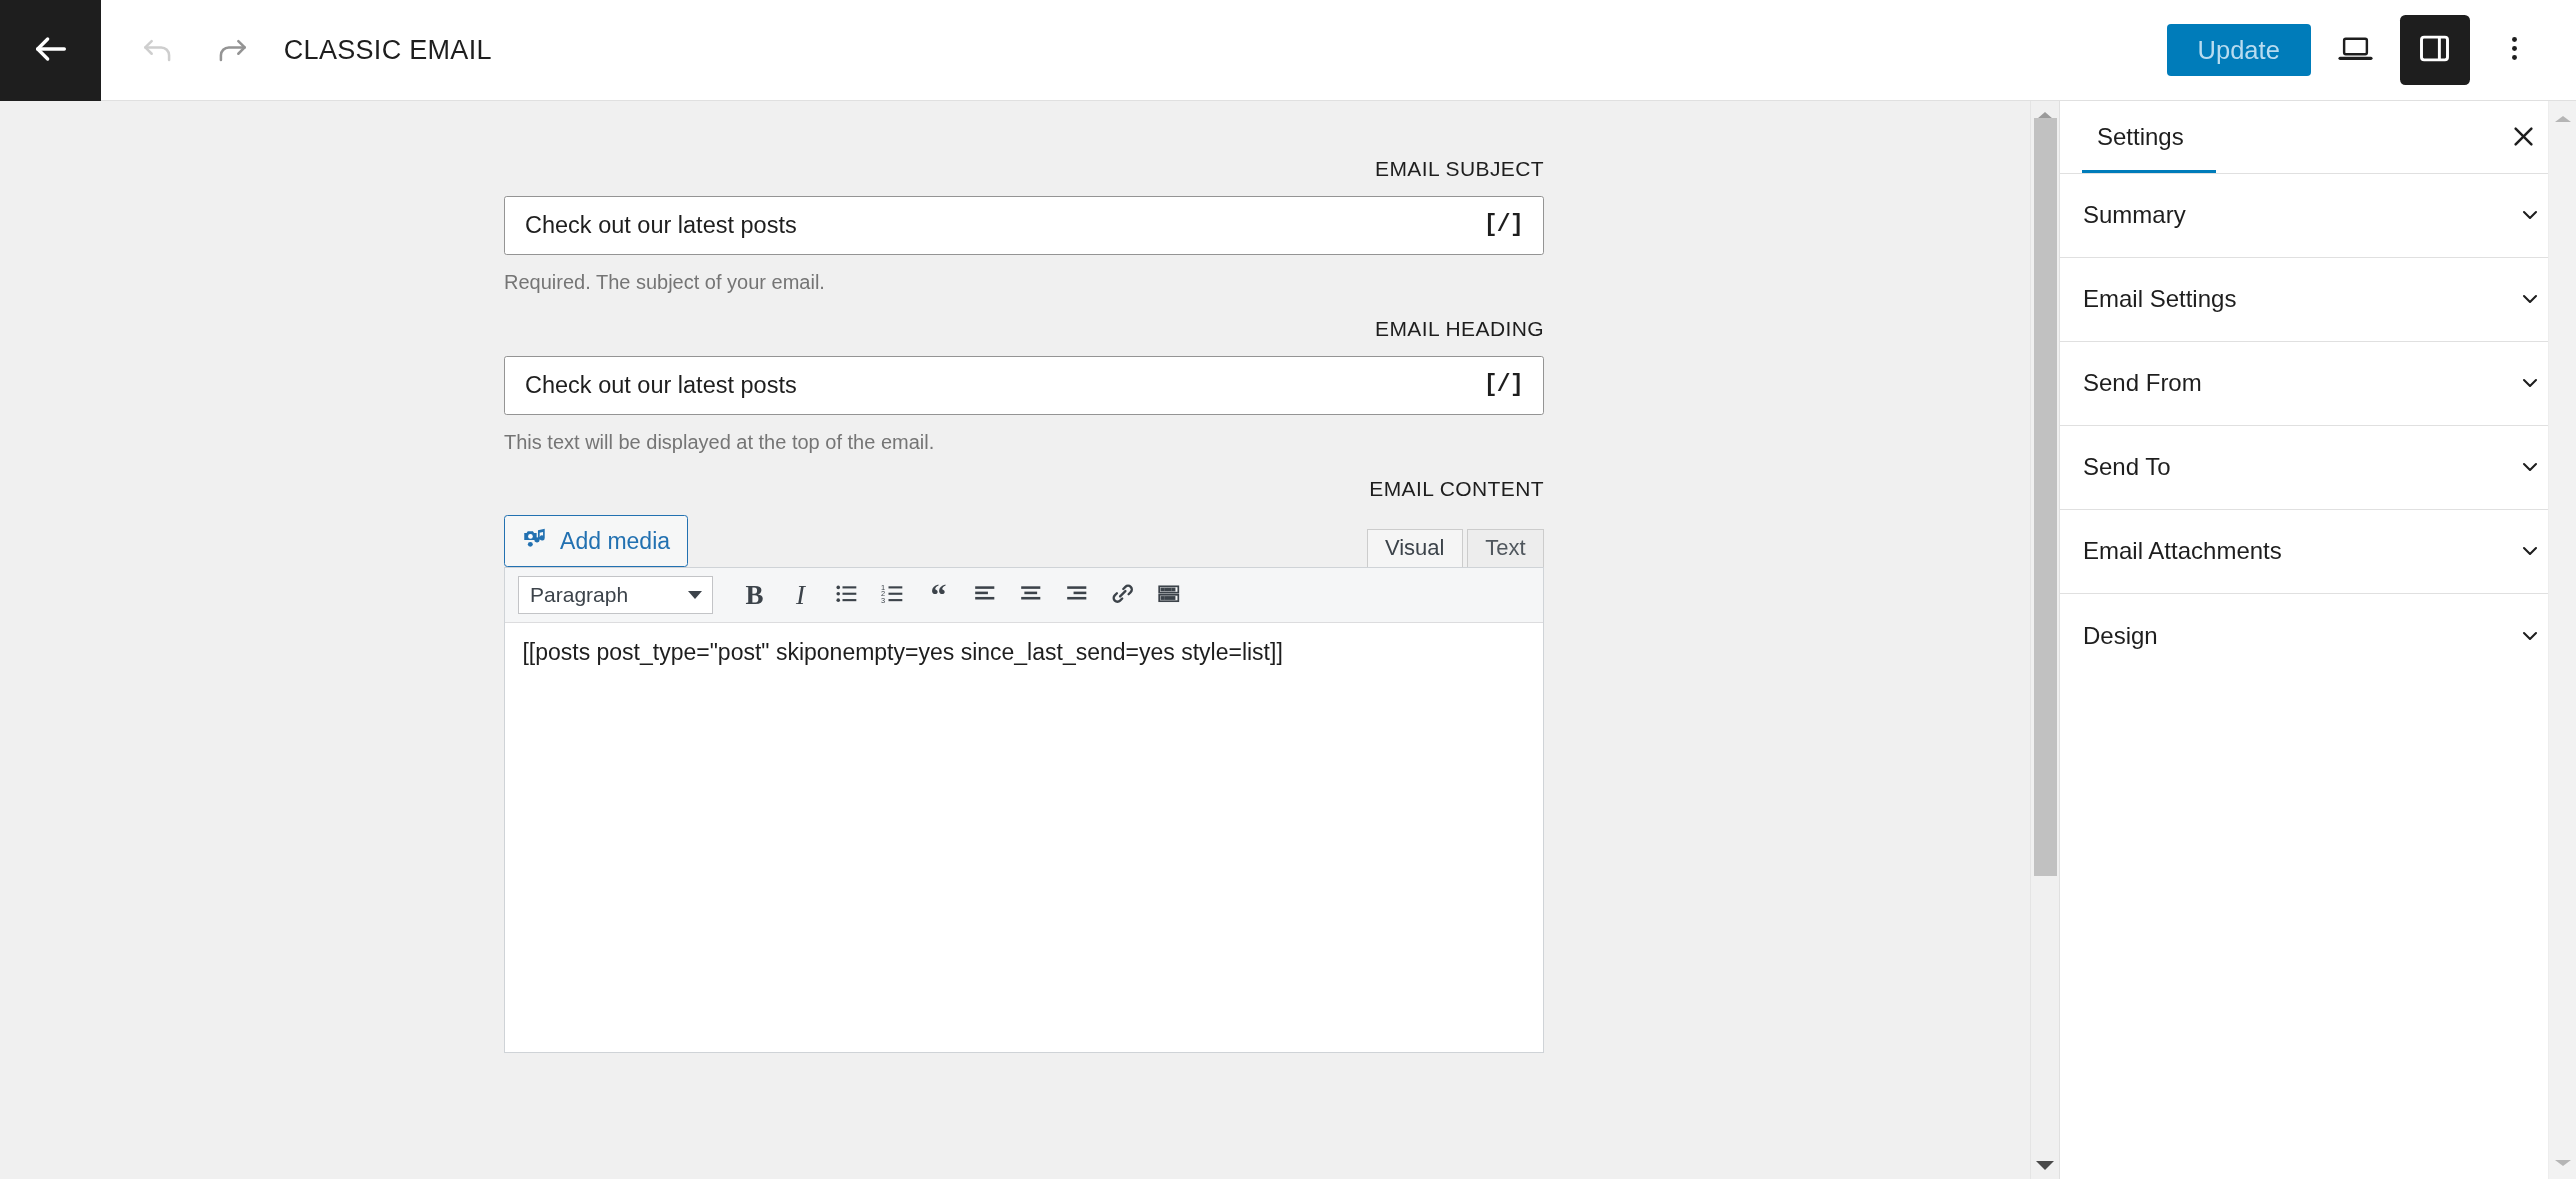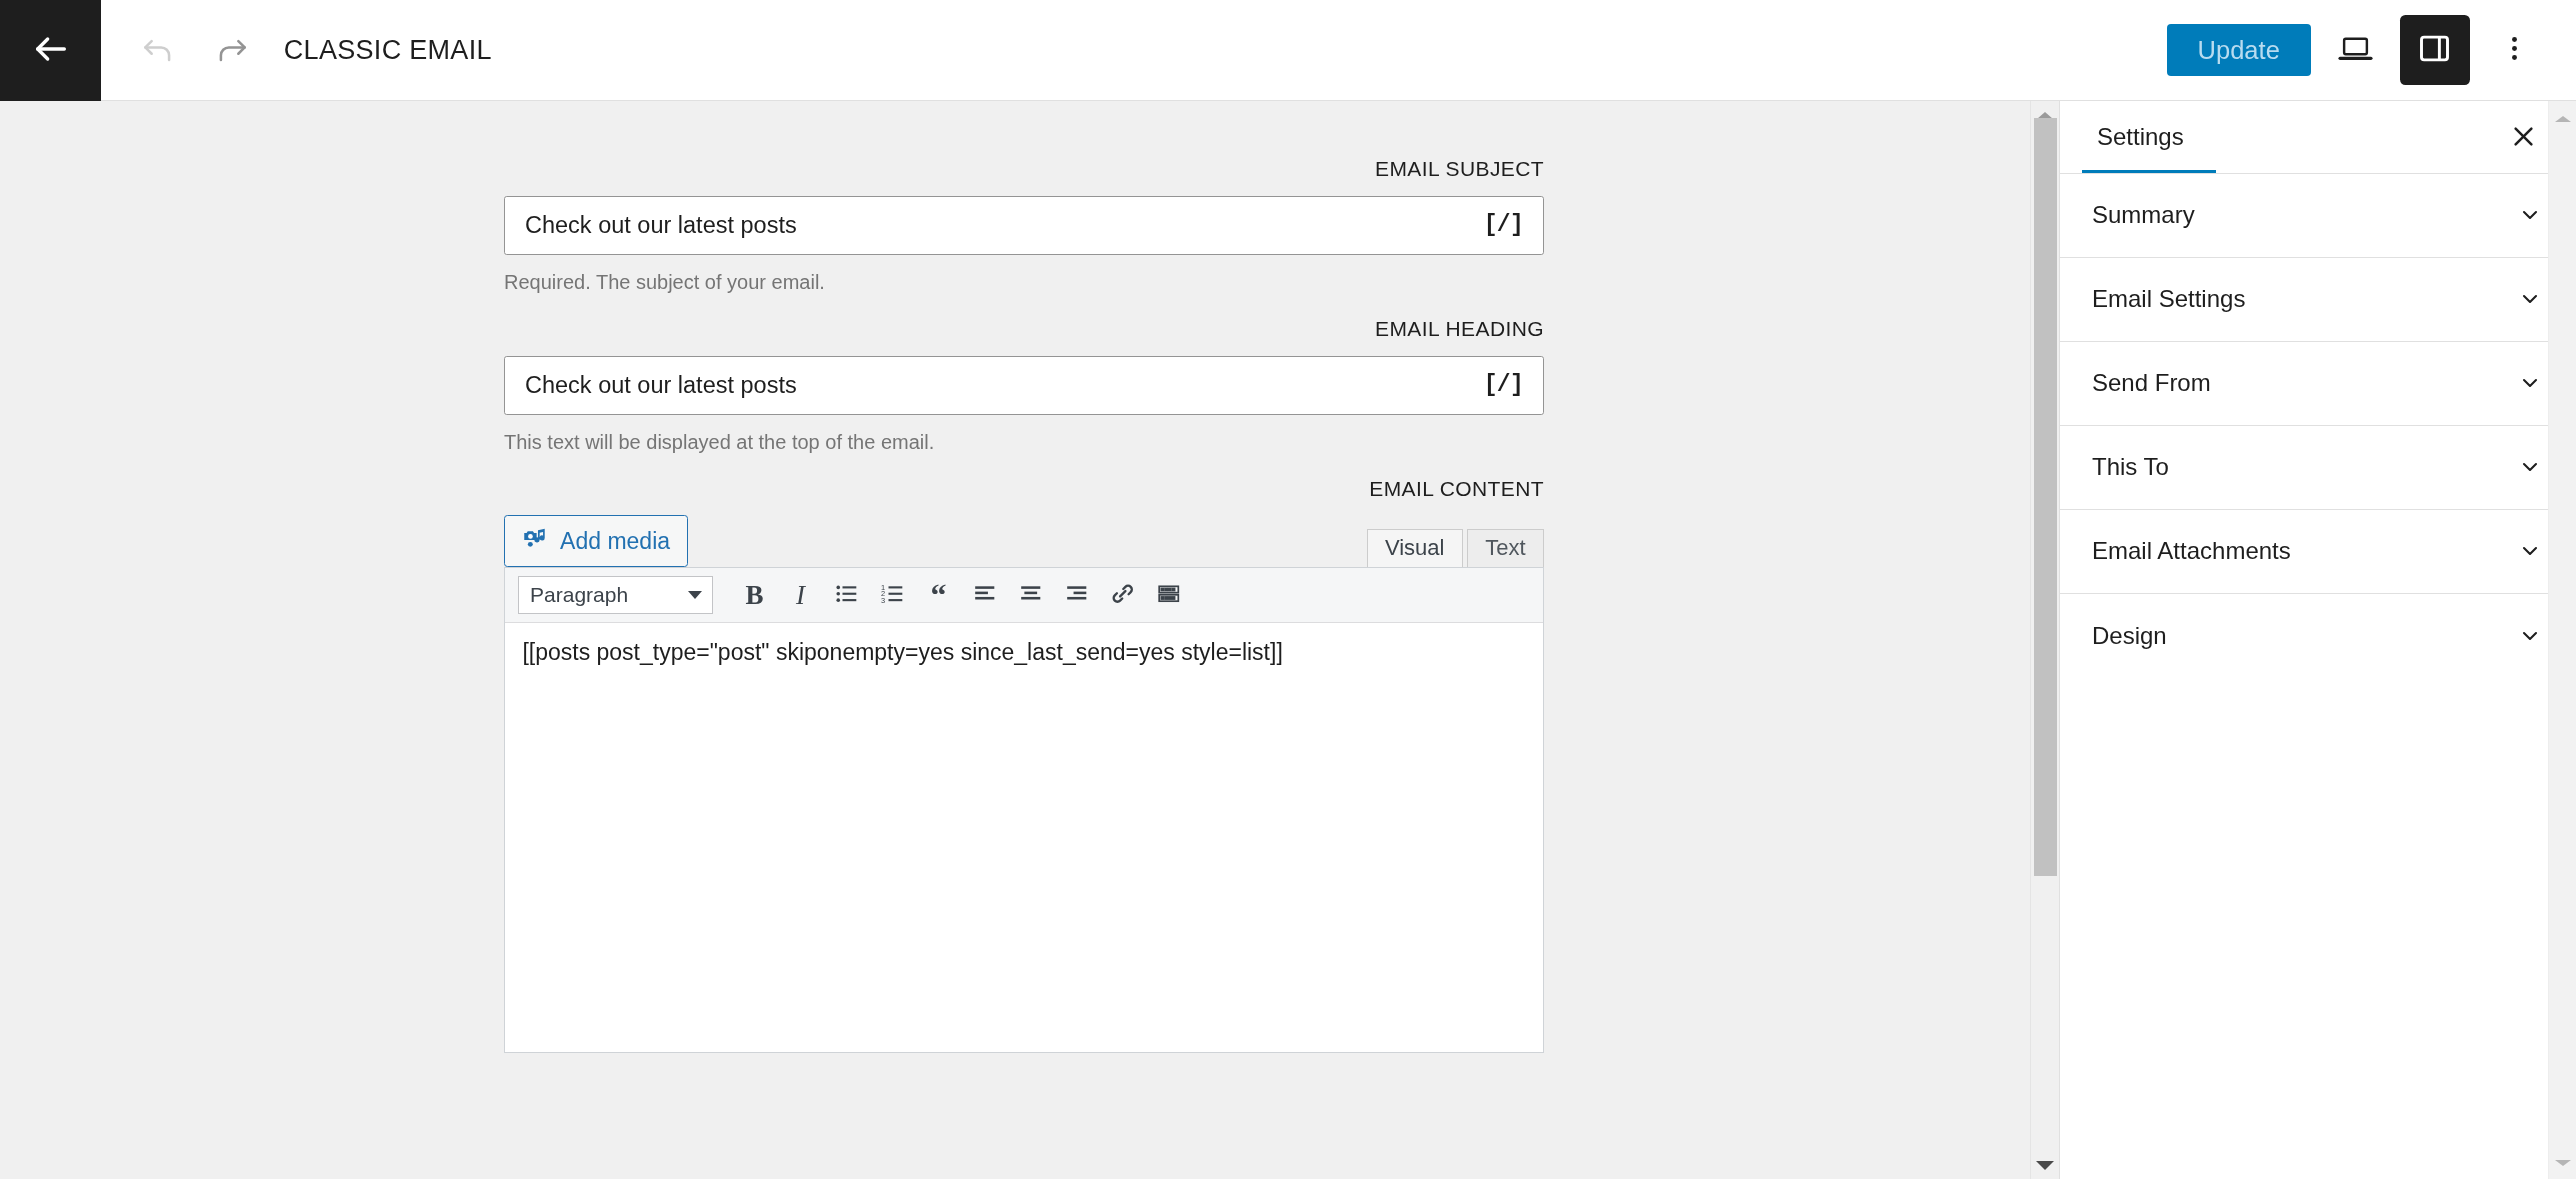--- a/index.html
+++ b/index.html
@@ -294,21 +294,21 @@
     left: 21.5px; bottom: 0;
     width: 134px; height: 3.4px;
     background: #007cba;
   }
   .panel-head-border {
     height: 0.7px; background: #e0e0e0;
   }
   .panel-section {
     height: 84px;
     display: flex; align-items: center;
-    padding: 0 31px 0 32px;
+    padding: 0 31px 0 23px;
     border-bottom: 0.7px solid #e0e0e0;
     cursor: pointer;
   }
   .panel-section .sec-label {
     font-size: 24px;
     color: #1e1e1e;
   }
   .panel-section .chev {
     margin-left: auto;
     width: 29.5px; height: 29.5px;
@@ -617,21 +617,21 @@
       <div class="panel-section">
         <div class="sec-label">Send From</div>
         <div class="chev">
           <svg viewBox="0 0 24 24" fill="none" stroke="#1e1e1e" stroke-width="2.1" stroke-linecap="round" stroke-linejoin="round">
             <polyline points="6 9 12 15 18 9"></polyline>
           </svg>
         </div>
       </div>
 
       <div class="panel-section">
-        <div class="sec-label">This To</div>
+        <div class="sec-label">Send To</div>
         <div class="chev">
           <svg viewBox="0 0 24 24" fill="none" stroke="#1e1e1e" stroke-width="2.1" stroke-linecap="round" stroke-linejoin="round">
             <polyline points="6 9 12 15 18 9"></polyline>
           </svg>
         </div>
       </div>
 
       <div class="panel-section">
         <div class="sec-label">Email Attachments</div>
         <div class="chev">

